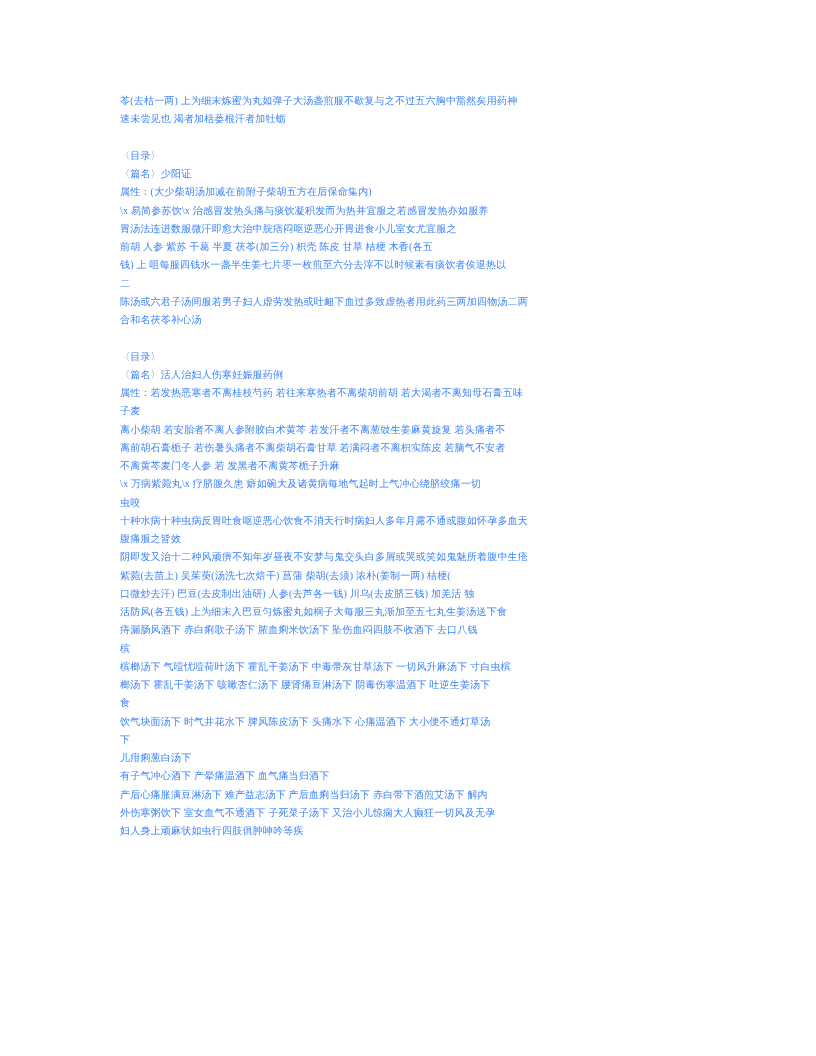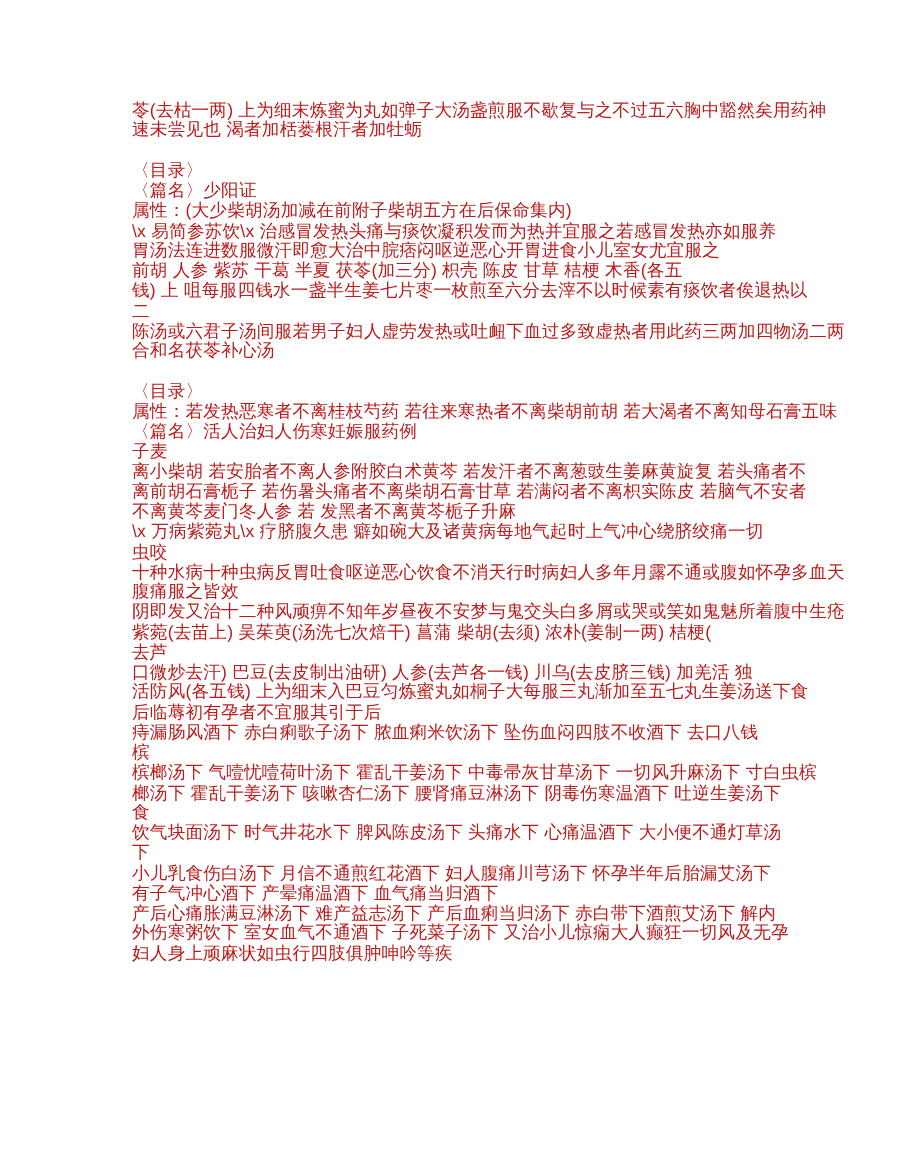--- a/index.html
+++ b/index.html
@@ -11,24 +11,24 @@
     width: 816px;
     height: 1056px;
     position: relative;
     overflow: hidden;
   }
   .page {
     position: absolute;
     left: 120px;
     top: 92px;
     width: 580px;
-    font-family: Liberation Sans, sans-serif;
-    font-size: 16px;
+    font-family: Liberation Serif, serif;
+    font-size: 10px;
     line-height: 18.25px;
-    color: #b91c1c;
+    color: #3b82f6;
     letter-spacing: 0.2px;
   }
   .line {
     white-space: pre;
     height: 18.25px;
     overflow: visible;
   }
   .blank { height: 18.25px; }
 </style>
 </head>
@@ -43,41 +43,39 @@
   <div class="line">属性：(大少柴胡汤加减在前附子柴胡五方在后保命集内)</div>
   <div class="line">\x 易简参苏饮\x 治感冒发热头痛与痰饮凝积发而为热并宜服之若感冒发热亦如服养</div>
   <div class="line">胃汤法连进数服微汗即愈大治中脘痞闷呕逆恶心开胃进食小儿室女尤宜服之</div>
   <div class="line">前胡 人参 紫苏 干葛 半夏 茯苓(加三分) 枳壳 陈皮 甘草 桔梗 木香(各五</div>
   <div class="line">钱) 上 咀每服四钱水一盏半生姜七片枣一枚煎至六分去滓不以时候素有痰饮者俟退热以</div>
   <div class="line">二</div>
   <div class="line">陈汤或六君子汤间服若男子妇人虚劳发热或吐衄下血过多致虚热者用此药三两加四物汤二两</div>
   <div class="line">合和名茯苓补心汤</div>
   <div class="line blank"></div>
   <div class="line">〈目录〉</div>
+  <div class="line">〈篇名〉活人治妇人伤寒妊娠服药例</div>
   <div class="line">属性：若发热恶寒者不离桂枝芍药 若往来寒热者不离柴胡前胡 若大渴者不离知母石膏五味</div>
-  <div class="line">〈篇名〉活人治妇人伤寒妊娠服药例</div>
   <div class="line">子麦</div>
   <div class="line">离小柴胡 若安胎者不离人参附胶白术黄芩 若发汗者不离葱豉生姜麻黄旋复 若头痛者不</div>
   <div class="line">离前胡石膏栀子 若伤暑头痛者不离柴胡石膏甘草 若满闷者不离枳实陈皮 若脑气不安者</div>
   <div class="line">不离黄芩麦门冬人参 若 发黑者不离黄芩栀子升麻</div>
   <div class="line">\x 万病紫菀丸\x 疗脐腹久患 癖如碗大及诸黄病每地气起时上气冲心绕脐绞痛一切</div>
   <div class="line">虫咬</div>
   <div class="line">十种水病十种虫病反胃吐食呕逆恶心饮食不消天行时病妇人多年月露不通或腹如怀孕多血天</div>
   <div class="line">腹痛服之皆效</div>
   <div class="line">阴即发又治十二种风顽痹不知年岁昼夜不安梦与鬼交头白多屑或哭或笑如鬼魅所着腹中生疮</div>
   <div class="line">紫菀(去苗上) 吴茱萸(汤洗七次焙干) 菖蒲 柴胡(去须) 浓朴(姜制一两) 桔梗(</div>
-  <div class="line">去芦</div>
   <div class="line">口微炒去汗) 巴豆(去皮制出油研) 人参(去芦各一钱) 川乌(去皮脐三钱) 加羌活 独</div>
   <div class="line">活防风(各五钱) 上为细末入巴豆匀炼蜜丸如桐子大每服三丸渐加至五七丸生姜汤送下食</div>
-  <div class="line">后临蓐初有孕者不宜服其引于后</div>
   <div class="line">痔漏肠风酒下 赤白痢歌子汤下 脓血痢米饮汤下 坠伤血闷四肢不收酒下 去口八钱</div>
   <div class="line">槟</div>
   <div class="line">槟榔汤下 气噎忧噎荷叶汤下 霍乱干姜汤下 中毒帚灰甘草汤下 一切风升麻汤下 寸白虫槟</div>
   <div class="line">榔汤下 霍乱干姜汤下 咳嗽杏仁汤下 腰肾痛豆淋汤下 阴毒伤寒温酒下 吐逆生姜汤下</div>
   <div class="line">食</div>
   <div class="line">饮气块面汤下 时气井花水下 脾风陈皮汤下 头痛水下 心痛温酒下 大小便不通灯草汤</div>
   <div class="line">下</div>
-  <div class="line">小儿乳食伤白汤下 月信不通煎红花酒下 妇人腹痛川芎汤下 怀孕半年后胎漏艾汤下</div>
+  <div class="line">儿疳痢葱白汤下</div>
   <div class="line">有子气冲心酒下 产晕痛温酒下 血气痛当归酒下</div>
   <div class="line">产后心痛胀满豆淋汤下 难产益志汤下 产后血痢当归汤下 赤白带下酒煎艾汤下 解内</div>
   <div class="line">外伤寒粥饮下 室女血气不通酒下 子死菜子汤下 又治小儿惊痫大人癫狂一切风及无孕</div>
   <div class="line">妇人身上顽麻状如虫行四肢俱肿呻吟等疾</div>
 </div>
 
 </body></html>

